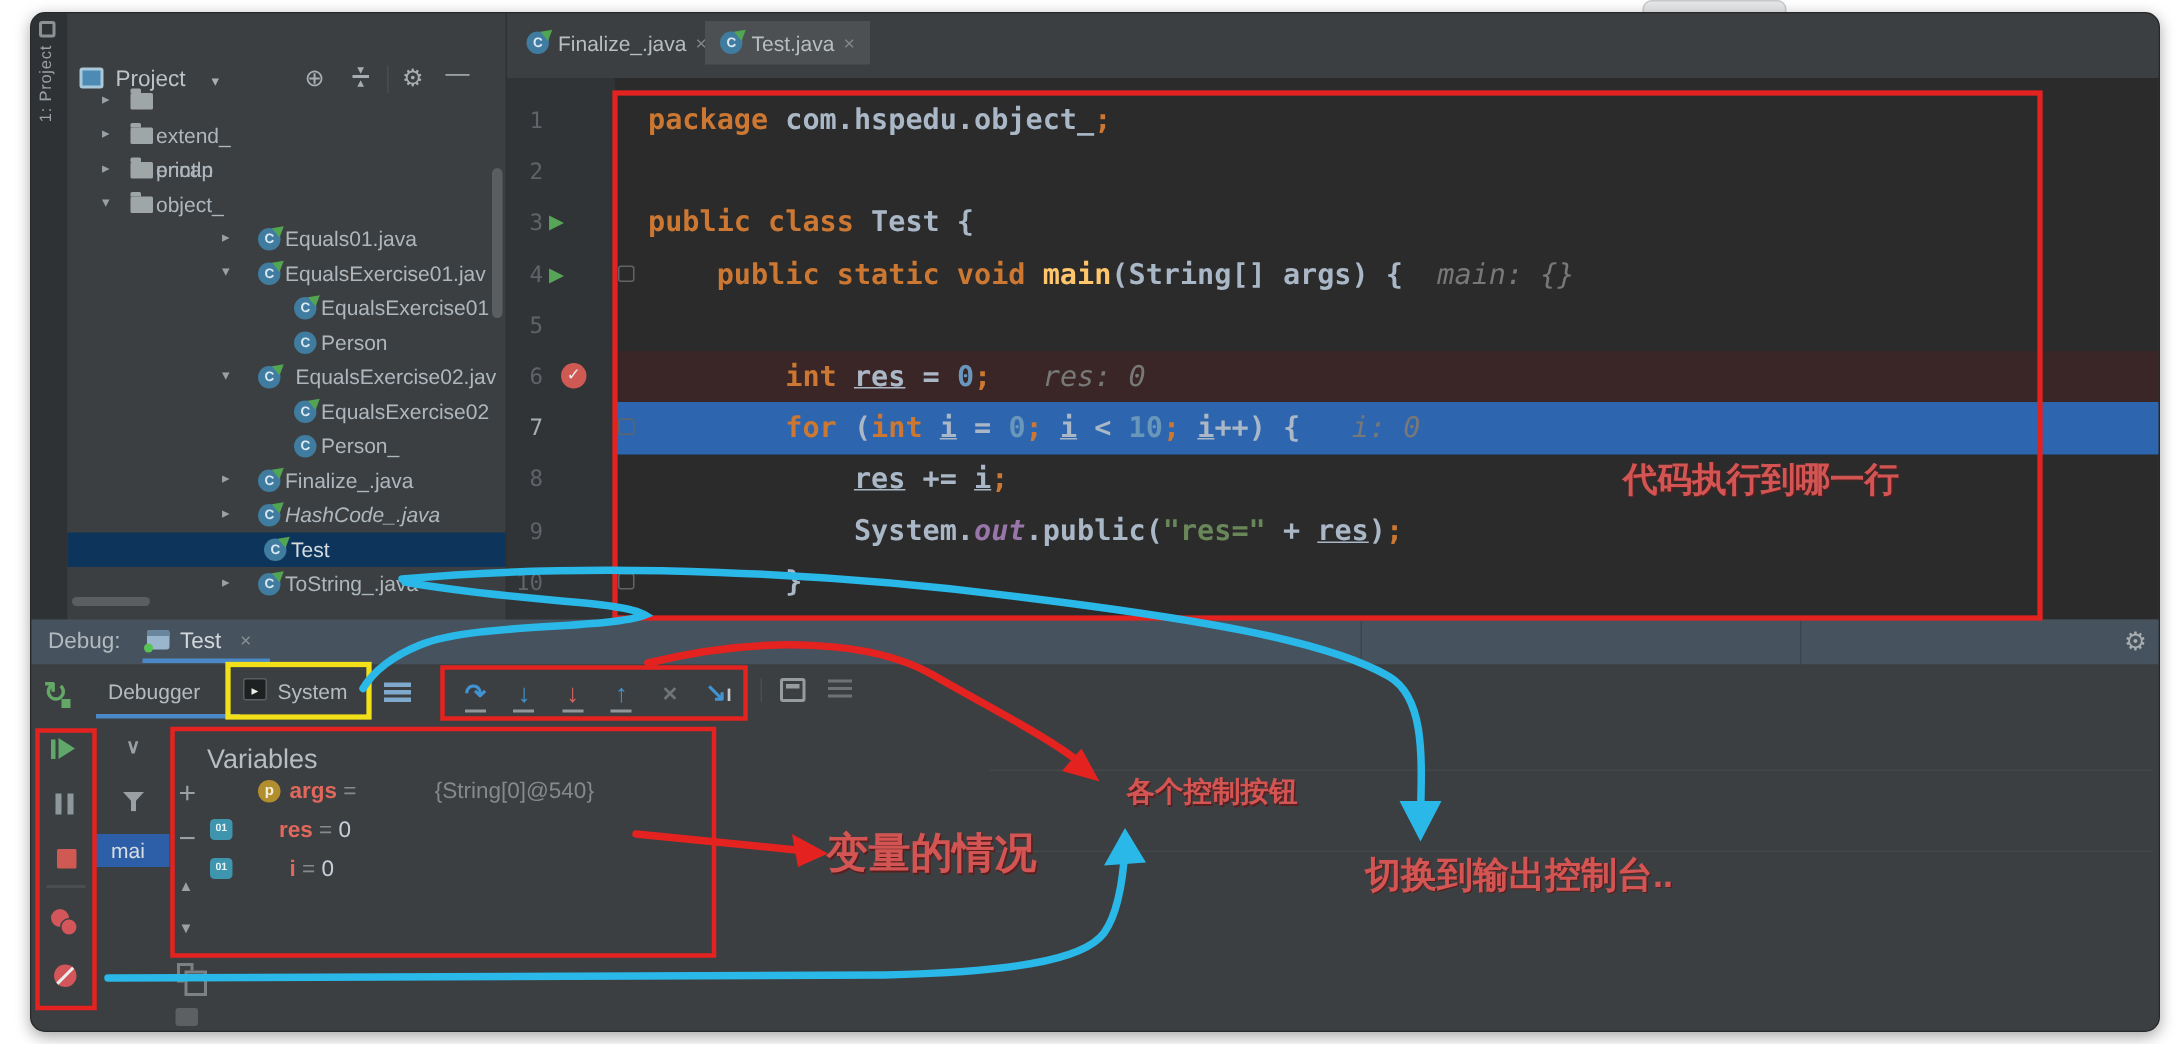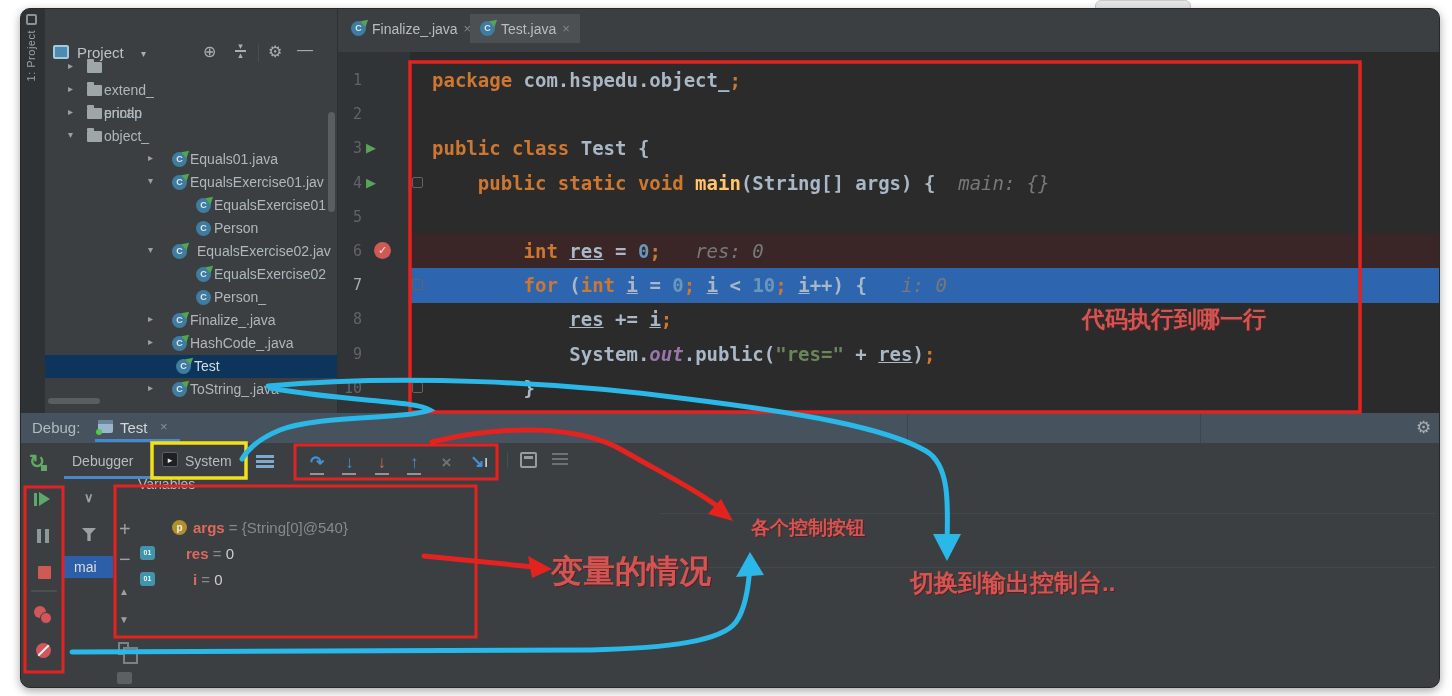--- a/index.html
+++ b/index.html
@@ -130,30 +130,30 @@
   .icon-chevron { position:absolute; color:#9aa0a3; font-size:13px; font-weight:bold; }
   .icon-funnel { position:absolute; width:14px; height:13px; background:#9aa0a3;
                  clip-path:polygon(0 0,100% 0,62% 45%,62% 100%,38% 100%,38% 45%); }
   .frame-row { position:absolute; left:64px; top:556px; width:49px; height:22px; background:#2d5fa8;
                color:#d8dde1; font-size:14px; line-height:22px; padding-left:10px; overflow:hidden; }
   .watch-ic { position:absolute; color:#9aa0a3; }
   .icon-copy { position:absolute; left:118px; top:642px; width:11px; height:13px; border:2px solid #7c8184; }
   .icon-copy::after { content:""; position:absolute; left:3px; top:3px; width:11px; height:13px; border:2px solid #7c8184; background:#3c3f41; }
   .part-box { position:absolute; left:117px; top:672px; width:15px; height:12px; background:#5c6062; border-radius:2px; }
 
-  .vars-title { position:absolute; left:138px; top:476px; color:#b7bdc1; font-size:14px; }
+  .vars-title { position:absolute; left:138px; top:496px; color:#b7bdc1; font-size:18px; }
   .var-row { position:absolute; height:22px; font-size:15px; line-height:22px; white-space:nowrap; }
   .vicon-p { position:absolute; width:15px; height:15px; top:3px; border-radius:50%; background:#b28f2e;
              color:#f4eeda; font-size:10px; font-weight:bold; text-align:center; line-height:15px; }
   .vicon-01 { position:absolute; width:15px; height:14px; top:3px; border-radius:3px; background:#3f95ad;
               color:#eaf4f6; font-size:7px; font-weight:bold; text-align:center; line-height:14px; }
   .var-name { color:#e0685c; font-weight:bold; }
   .var-eq { color:#85898c; }
   .var-val { color:#c7d0d8; }
-  .var-val.muted { color:#85898c; }
+  .var-val.muted { color:#85898c;margin-left:48px; }
 
   
   svg.ann { left:0; top:0; pointer-events:none; }
   .red-s { stroke:var(--annotation-red,#e02020); fill:none; stroke-linecap:round; }
   .cyan-s { stroke:var(--annotation-cyan,#29b8e8); fill:none; stroke-linecap:round; }
   .red-f { fill:var(--annotation-red,#e02020); }
   .cyan-f { fill:var(--annotation-cyan,#29b8e8); }
   .yellow-r { stroke:var(--annotation-yellow,#f2e118); fill:none; }
   .ann-text { position:absolute; color:var(--annotation-red-text,#d25553); font-weight:bold;
               text-shadow:1px 1px 0 #571f1f; white-space:nowrap; }
@@ -238,21 +238,21 @@
       <div class="tr-label" style="left: 169px;">Person_</div>
     </div>
     <div class="abs tree-row" style="top: 309px;">
       <div class="tr-arrow" style="left: 103px;">▸</div>
       <div class="icon-class run" style="left: 127px;">C</div>
       <div class="tr-label" style="left: 145px;">Finalize_.java</div>
     </div>
     <div class="abs tree-row" style="top: 332px;">
       <div class="tr-arrow" style="left: 103px;">▸</div>
       <div class="icon-class run" style="left: 127px;">C</div>
-      <div class="tr-label" style="left: 145px;">HashCode_.java</div>
+      <div class="tr-label" style="left: 145px; font-style: italic;">HashCode_.java</div>
     </div>
     <div class="abs tree-row sel" style="top: 355px;">
       <div class="icon-class run" style="left: 131px;">C</div>
       <div class="tr-label" style="left: 149px;">Test</div>
     </div>
     <div class="abs tree-row" style="top: 378px;">
       <div class="tr-arrow" style="left: 103px;">▸</div>
       <div class="icon-class run" style="left: 127px;">C</div>
       <div class="tr-label" style="left: 145px;">ToString_.java</div>
     </div>
@@ -400,15 +400,15 @@
   <path d="M268,386 C400,374 560,382 688,399 C800,413 884,427 926,451 C950,465 948,505 947,544" class="cyan-s" stroke-width="5"></path>
   <polygon points="947,561 933,534 961,534" class="cyan-f"></polygon>
 
   <path d="M270,388 C348,402 414,400 430,410 C404,420 316,415 280,430 C258,439 248,449 242,459" class="cyan-s" stroke-width="5"></path>
 
   <path d="M72,652 L590,650 C670,648 722,641 736,622 C746,608 749,582 750,565" class="cyan-s" stroke-width="5"></path>
   <polygon points="750,552 736,577 764,575" class="cyan-f"></polygon>
 </svg>
 
 <span class="ann-text abs" style="left:1082px; top:304px; font-size:23px;">代码执行到哪一行</span>
-<span class="ann-text abs" style="left:551px; top:550px; font-size:32px;">变量的情况</span>
+<span class="ann-text abs" style="left:551px; top:550px; font-size:28px;">变量的情况</span>
 <span class="ann-text abs" style="left:751px; top:515px; font-size:19px;">各个控制按钮</span>
 <span class="ann-text abs" style="left:910px; top:567px; font-size:24px;">切换到输出控制台..</span>
 
 </body></html>

